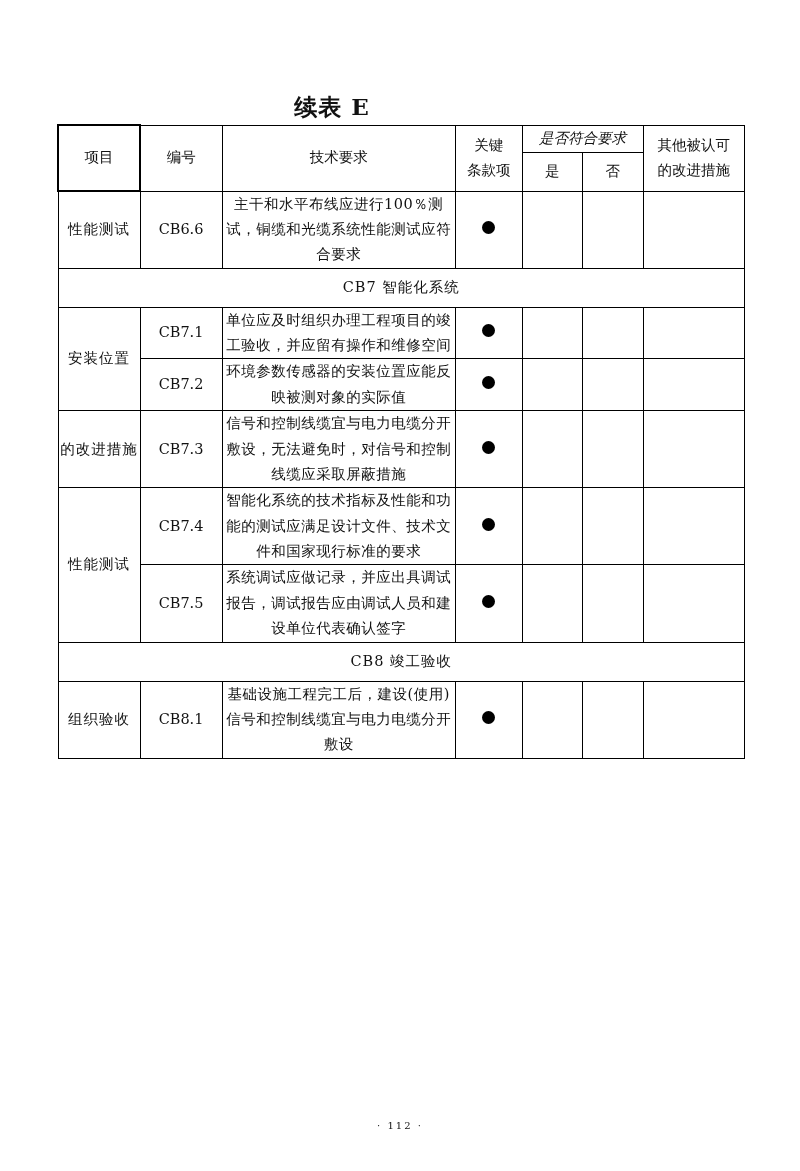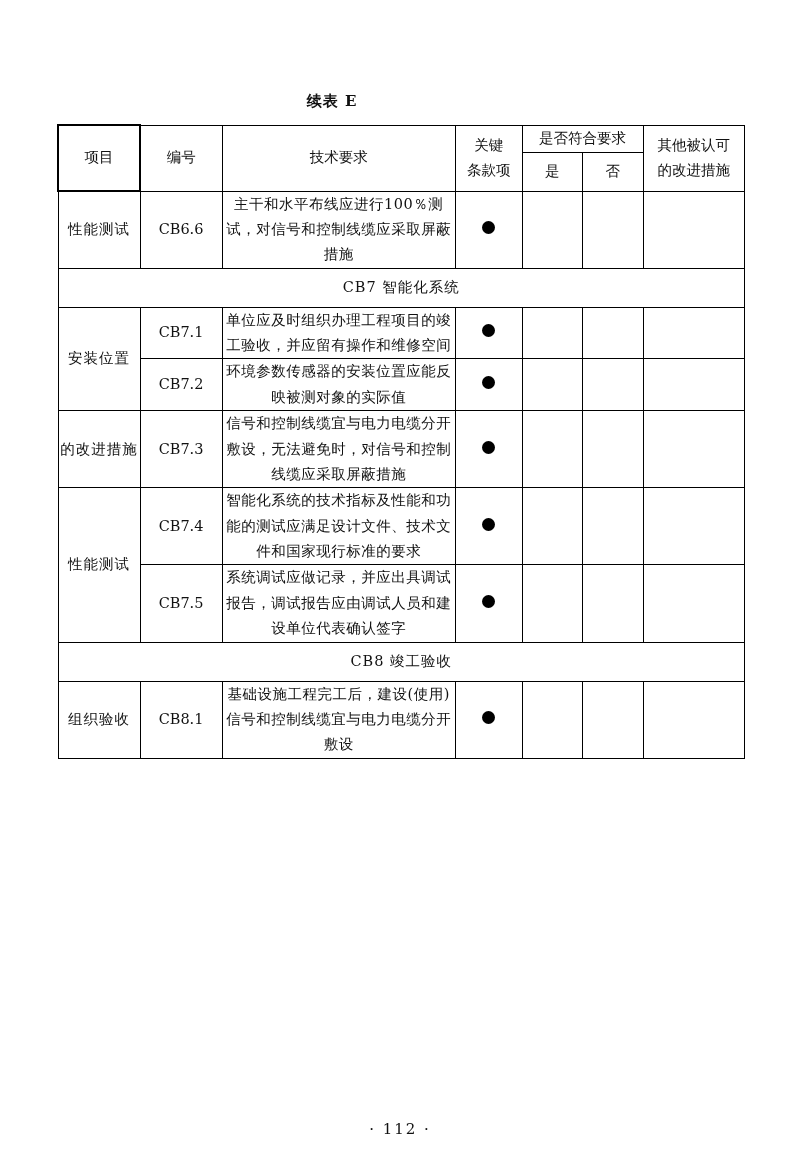--- a/index.html
+++ b/index.html
@@ -20,21 +20,21 @@
     left: 0; top: 0;
     width: 800px;
     height: 1171px;
   }
   .doc-title {
     position: absolute;
     top: 92px;
     left: 0;
     width: 664px;
     text-align: center;
-    font-size: 15px;
+    font-size: 23px;
     font-weight: bold;
     letter-spacing: 1px;
   }
   .table-wrap {
     position: absolute;
     top: 124px;
     left: 57px;
     width: 688px;
   }
   table.main {
@@ -65,20 +65,21 @@
 
   .hdr-cell {
     height: 64px;
     font-size: 14.5px;
   }
   .hdr-key-line1 { display:block; }
   .hdr-key-line2 { display:block; }
   .hdr-split-top {
     height: 26px;
     font-size: 14.5px;
+    font-style: italic;
   }
   .hdr-split-bot {
     height: 36px;
     font-size: 14.5px;
   }
   .hdr-other {
     font-size: 14.5px;
     margin-top: 48px;
   }
   .req {
@@ -106,21 +107,21 @@
   }
   .no-label {
     font-size: 14.5px;
   }
   .pagenum {
     position: absolute;
     top: 1120px;
     left: 0;
     width: 800px;
     text-align: center;
-    font-size: 15px;
+    font-size: 10px;
     letter-spacing: 2px;
   }
 </style>
 </head>
 <body>
 
 <div class="page">
 
   <div class="doc-title">续表 E</div>
 
@@ -153,21 +154,21 @@
         <tr>
           <th class="hdr-split-bot">是</th>
           <th class="hdr-split-bot">否</th>
         </tr>
       </thead>
       <tbody>
 
         <tr>
           <td class="item-label">性能测试</td>
           <td class="no-label">CB6.6</td>
-          <td class="req">主干和水平布线应进行100％测试，对信号和控制线缆应采取屏蔽措施</td>
+          <td class="req">主干和水平布线应进行100％测试，铜缆和光缆系统性能测试应符合要求</td>
           <td><span class="dot"></span></td>
           <td></td>
           <td></td>
           <td></td>
         </tr>
 
         <tr class="section-row">
           <td colspan="7">CB7 智能化系统</td>
         </tr>
 

